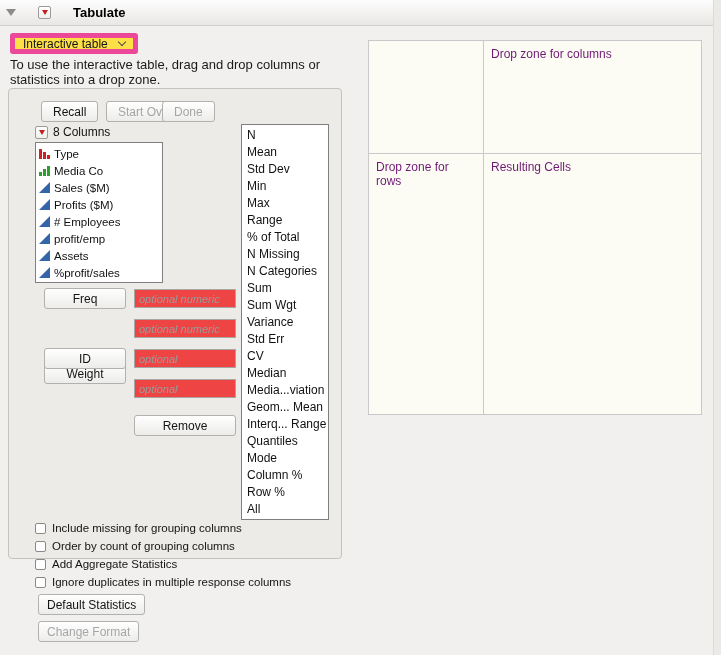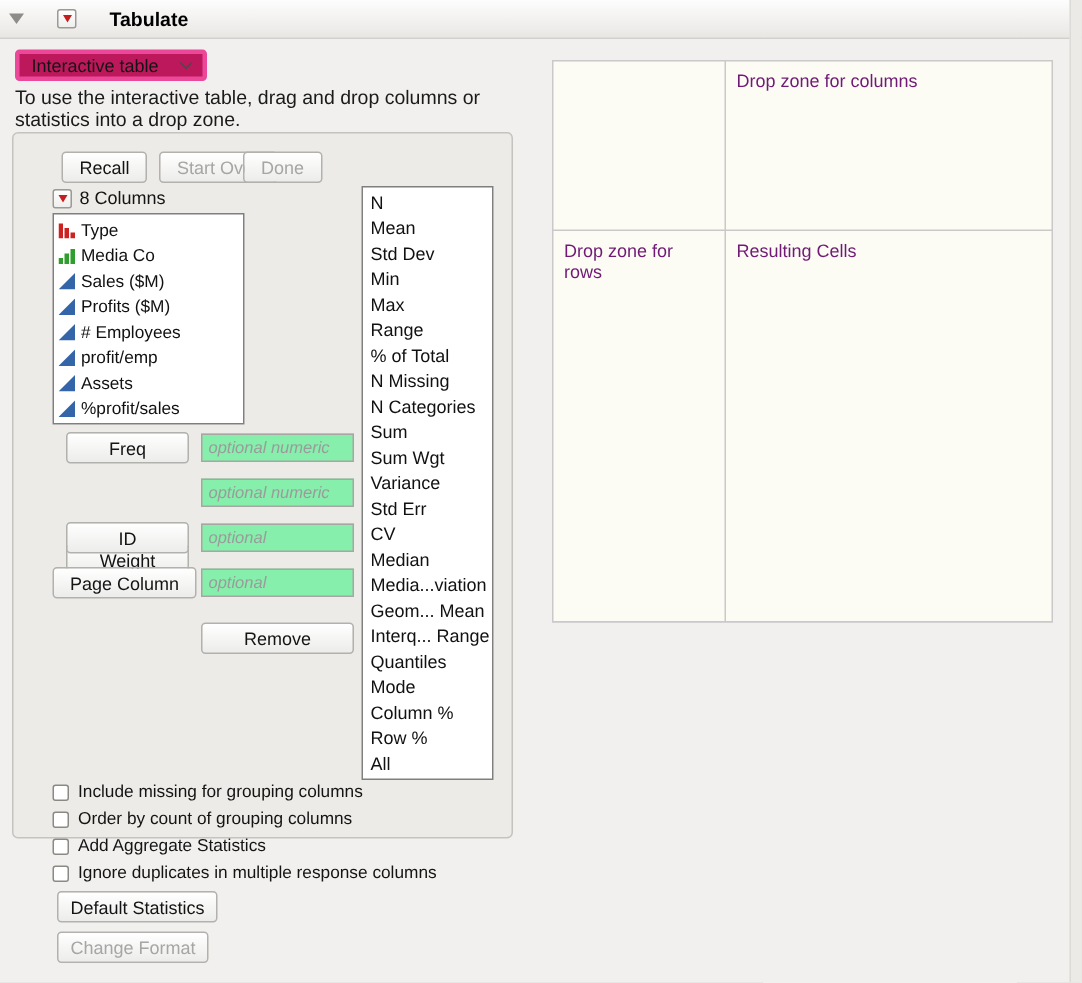--- a/index.html
+++ b/index.html
@@ -12,22 +12,22 @@
     display:flex; align-items:center; padding-left:6px; gap:22px; }
   .disclosure { width:0; height:0; border-left:5px solid transparent; border-right:5px solid transparent;
     border-top:7px solid #8e8c88; }
   .red-tri-box { width:13px; height:13px; background:linear-gradient(#ffffff,#efefee);
     border:1px solid #9c9a96; border-radius:2px; display:inline-flex; align-items:center; justify-content:center; flex:0 0 auto; }
   .red-tri { width:0; height:0; border-left:3.5px solid transparent; border-right:3.5px solid transparent;
     border-top:5px solid #c41e1e; }
   .outline-title { font-size:13px; font-weight:bold; color:#000; }
 
   
-  .dropdown { position:absolute; left:10px; top:33px; width:128px; height:21px; background:#be185d;
-    border:3px solid #ec4899; border-radius:3px; display:flex; align-items:center;
+  .dropdown { position:absolute; left:10px; top:33px; width:128px; height:21px; background:#fde047;
+    border:5px solid #ec4899; border-radius:3px; display:flex; align-items:center;
     justify-content:space-between; padding:0 8px; font-size:12px; color:#141414; }
   .chevron { width:6px; height:6px; border-right:1.4px solid #4a4a4a; border-bottom:1.4px solid #4a4a4a;
     transform:rotate(45deg); margin-top:-3px; }
 
   .help-text { position:absolute; left:10px; top:57px; width:324px; font-size:13px; line-height:15px; color:#1a1a1a; }
 
   
   .panel { position:absolute; left:8px; top:88px; width:334px; height:471px; background:#edebe7;
     border:1px solid #c5c3bf; border-radius:4px; }
 
@@ -39,21 +39,21 @@
   .cols-header { position:absolute; left:26px; top:36px; display:flex; align-items:center; gap:5px; font-size:12px; color:#141414; }
 
   .list { position:absolute; background:#fff; border:1px solid #7f7f7f; overflow:hidden; }
   .cols-list { left:26px; top:53px; width:128px; height:141px; padding-top:2px; }
   .list-item { display:flex; align-items:center; gap:4px; height:17px; padding-left:3px; font-size:11.5px; color:#111; }
   .icon { width:11px; height:11px; display:inline-flex; flex:0 0 auto; }
 
   .stats-list { left:232px; top:35px; width:88px; height:396px; padding-top:2px; font-size:12px; }
   .stat-item { height:17px; line-height:17px; padding-left:5px; color:#111; white-space:nowrap; }
 
-  .opt-input { position:absolute; width:102px; height:19px; border:1px solid #a8a6a2; background:#86efac;
+  .opt-input { position:absolute; width:102px; height:19px; border:1px solid #a8a6a2; background:#ef4444;
     font-size:11px; padding:0 4px; color:#333; font-family:"Liberation Sans","DejaVu Sans",sans-serif; }
   .opt-input::placeholder { color:#9b9b9b; font-style:italic; }
 
   .check-row { position:absolute; left:26px; display:flex; align-items:center; gap:6px; font-size:11.5px; color:#141414; }
   .checkbox { width:11px; height:11px; background:#fff; border:1px solid #8b8984; border-radius:2px; flex:0 0 auto; }
 
   
   .drop-table { position:absolute; left:368px; top:40px; display:grid;
     grid-template-columns:114px 217px; grid-template-rows:112px 260px;
     gap:1px; background:#c9c9c9; border:1px solid #c9c9c9; }
@@ -194,21 +194,20 @@
 
     <button class="btn" style="left:35px; top:199px; width:82px;">Freq</button>
     <input class="opt-input" style="left: 125px; top: 200px;" placeholder="optional numeric">
 
     <button class="btn" style="left:35px; top:229px; width:82px;margin-top:45px;">Weight</button>
     <input class="opt-input" style="left: 125px; top: 230px;" placeholder="optional numeric">
 
     <button class="btn" style="left:35px; top:259px; width:82px;">ID</button>
     <input class="opt-input" style="left: 125px; top: 260px;" placeholder="optional">
 
-    <button class="btn" style="left:26px; top:289px; width:96px; padding:0 4px;">Page Column</button>
     <input class="opt-input" style="left: 125px; top: 290px;" placeholder="optional">
 
     <button class="btn" style="left:125px; top:326px; width:102px;">Remove</button>
 
     <label class="check-row" style="top:433px;">
       <span class="checkbox"></span>
       <span>Include missing for grouping columns</span>
     </label>
     <label class="check-row" style="top:451px;">
       <span class="checkbox"></span>

